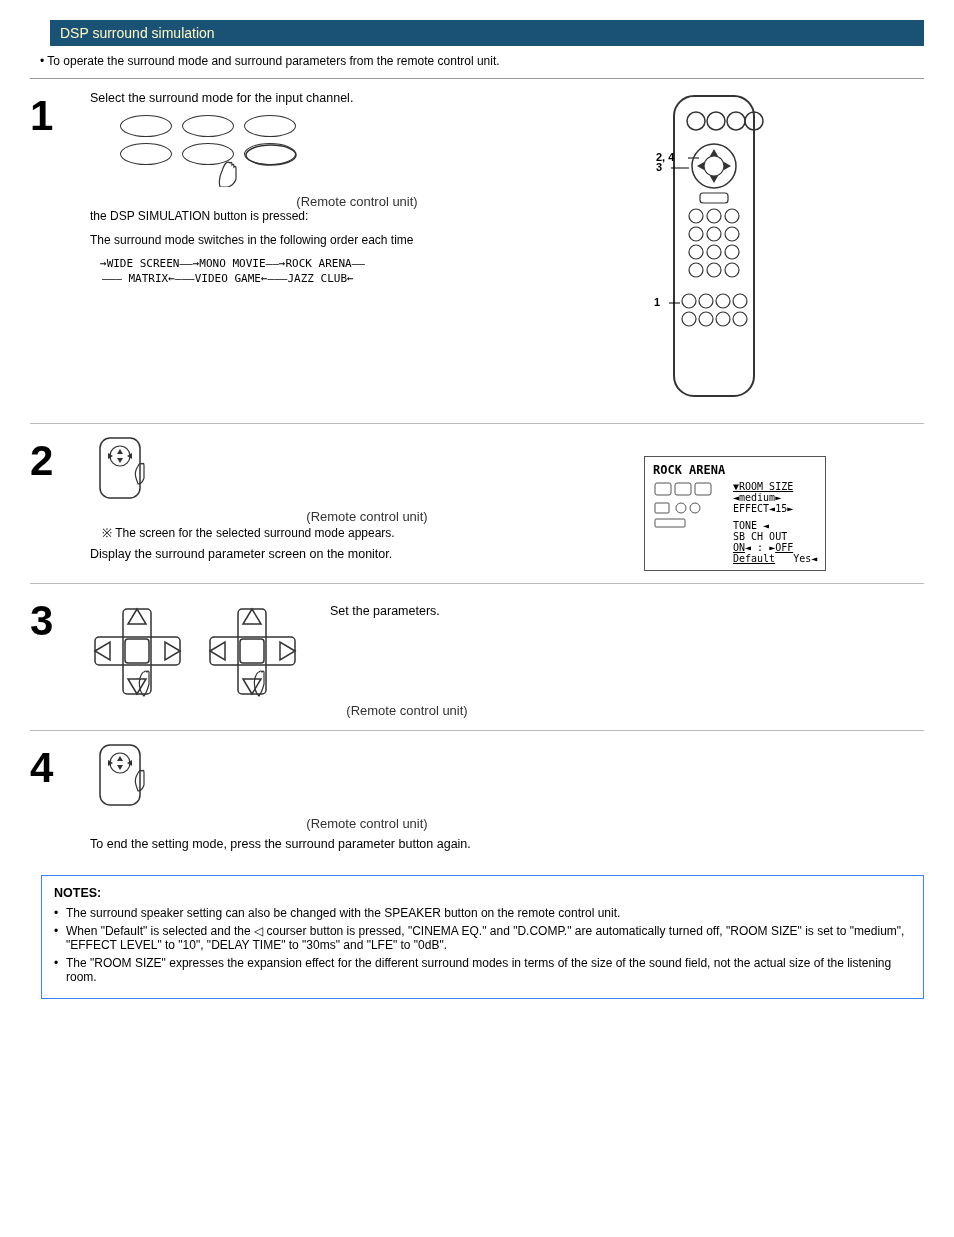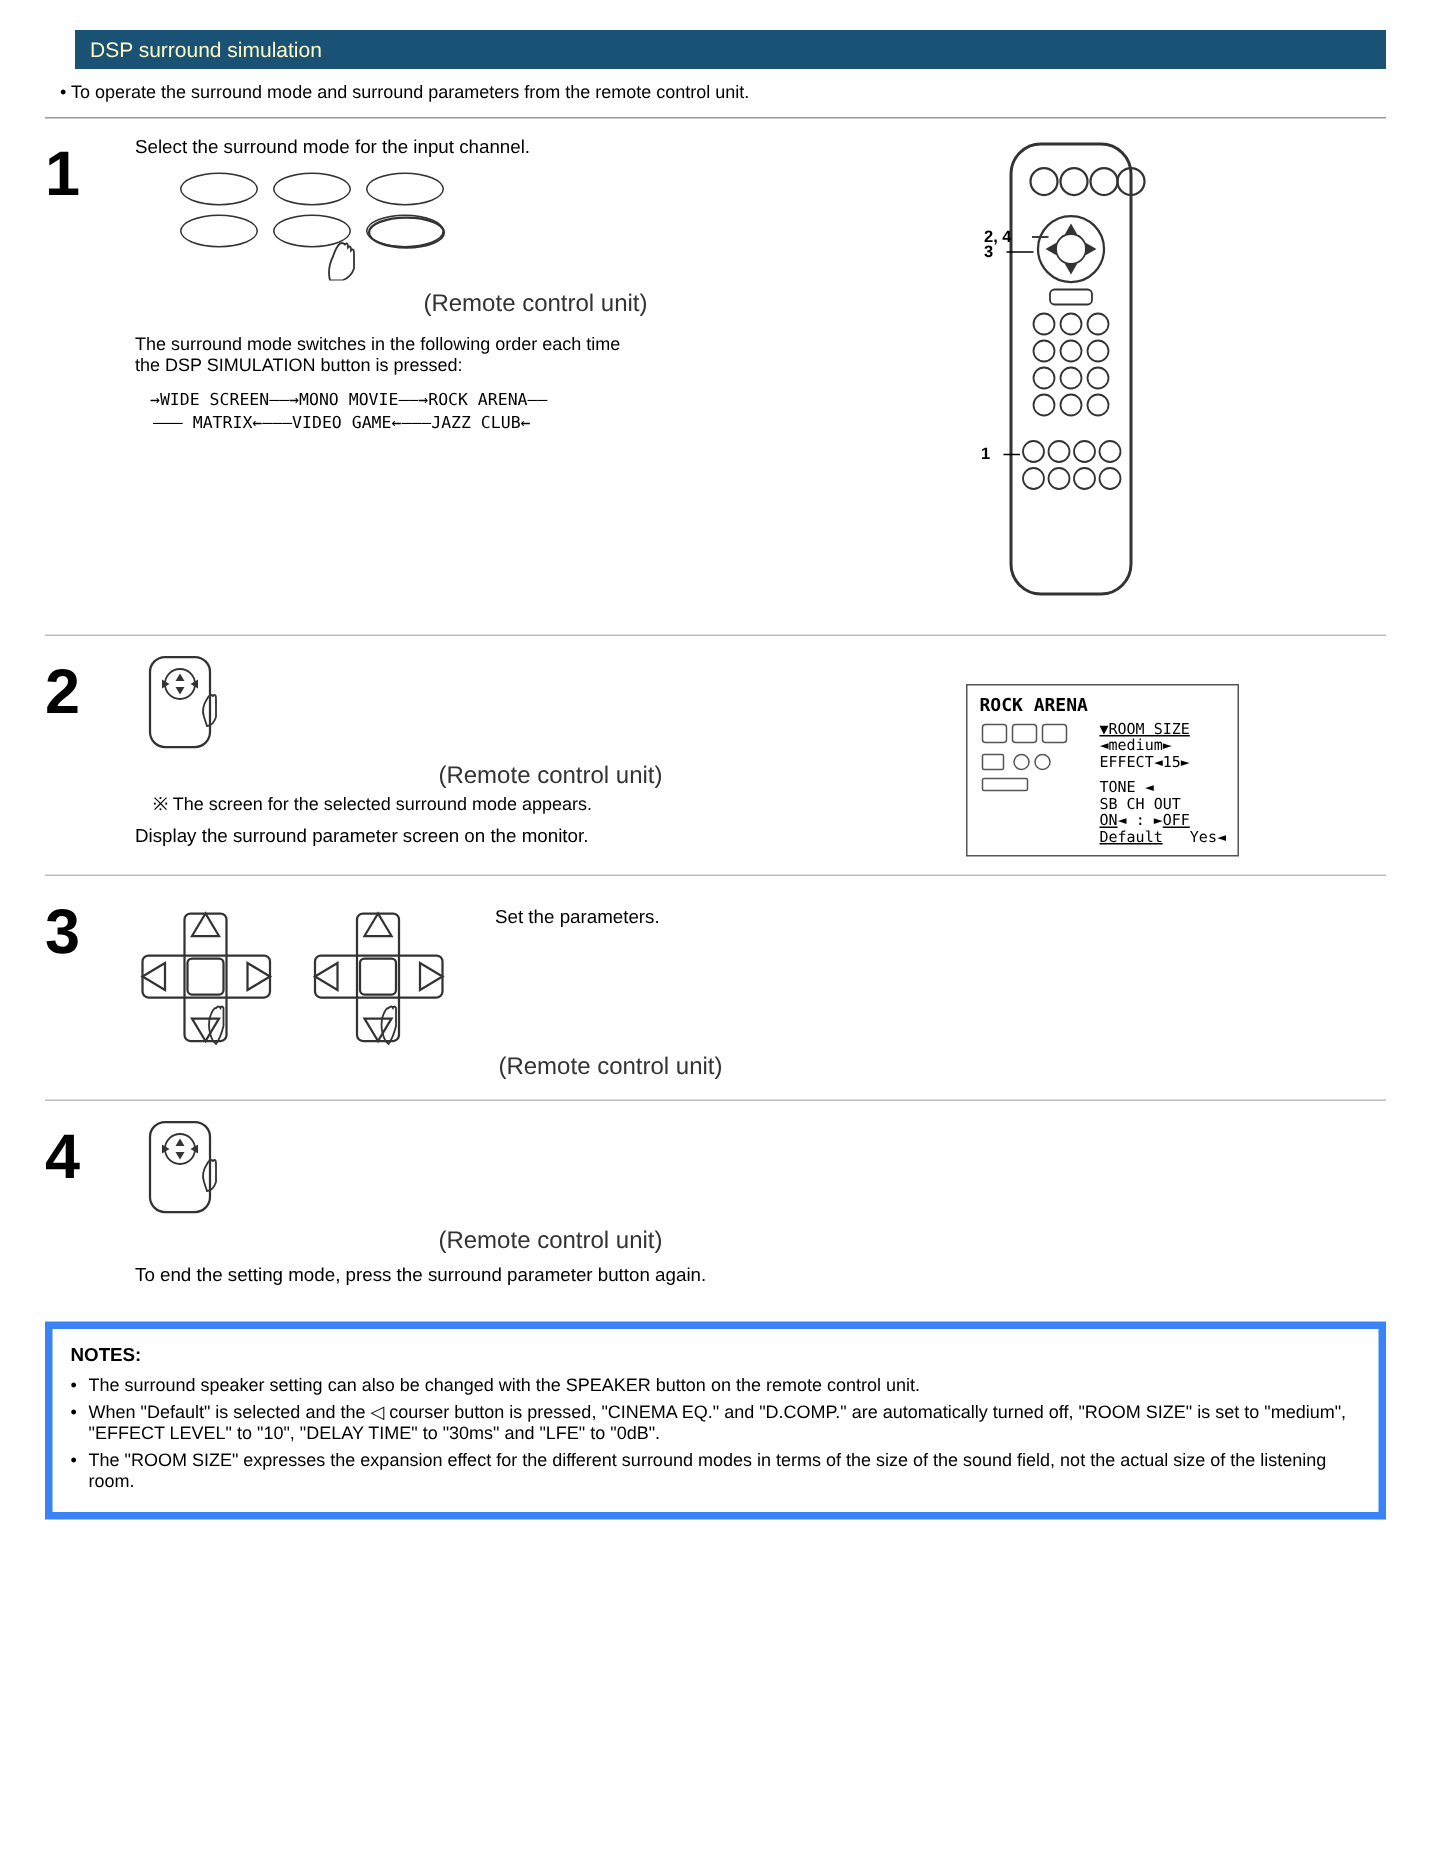--- a/index.html
+++ b/index.html
@@ -52,21 +52,21 @@
       min-width: 280px;
       display: flex;
       align-items: flex-start;
       justify-content: flex-start;
     }
     .step-desc {
       font-size: 12.5px;
       margin-bottom: 8px;
     }
     .remote-caption {
-      font-size: 16px;
+      font-size: 13px;
       color: #333;
       text-align: center;
       margin-top: 4px;
     }
     
     .btn-grid {
       display: flex;
       flex-direction: column;
       gap: 6px;
       margin: 10px 0 4px 30px;
@@ -83,24 +83,25 @@
       background: #fff;
     }
     
     .flow-diagram {
       margin: 10px 0 0 10px;
       font-size: 11px;
       font-family: monospace;
     }
     
     .notes-section {
-      border: 5px solid #3b82f6;
+      border: 1px solid #3b82f6;
       margin-top: 12px;
       padding: 10px 12px;
       font-size: 12px;
+      margin-left: 11px;
     }
     .notes-title {
       font-weight: bold;
       font-size: 12.5px;
       margin-bottom: 6px;
     }
     .notes-bullet {
       margin-bottom: 4px;
       padding-left: 12px;
       position: relative;
@@ -172,22 +173,22 @@
             </svg>
           </div>
         </div>
       </div>
       
       <svg width="30" height="28" style="margin-left:120px;margin-top:-10px;">
         <path d="M10,28 Q8,20 12,12 Q14,6 16,4 Q18,2 20,4 Q22,2 22,6 Q24,4 24,8 Q26,6 26,10 L26,20 Q24,26 18,28 Z" fill="none" stroke="#333" stroke-width="1.2"></path>
       </svg>
       <div class="remote-caption">(Remote control unit)</div>
 
+      <div style="font-size:12px; margin-bottom:8px;">the DSP SIMULATION button is pressed:</div>
       <div style="margin-top:10px; font-size:12px;">The surround mode switches in the following order each time</div>
-      <div style="font-size:12px; margin-bottom:8px;">the DSP SIMULATION button is pressed:</div>
 
       
       <div class="flow-diagram">
         <div style="display:flex; align-items:center; gap:0; font-size:11px; font-family:monospace; margin-bottom:2px;">
           <span>→ </span>
           <span>WIDE SCREEN</span>
           <span> ——→ </span>
           <span>MONO MOVIE</span>
           <span> ——→ </span>
           <span>ROCK ARENA</span>

